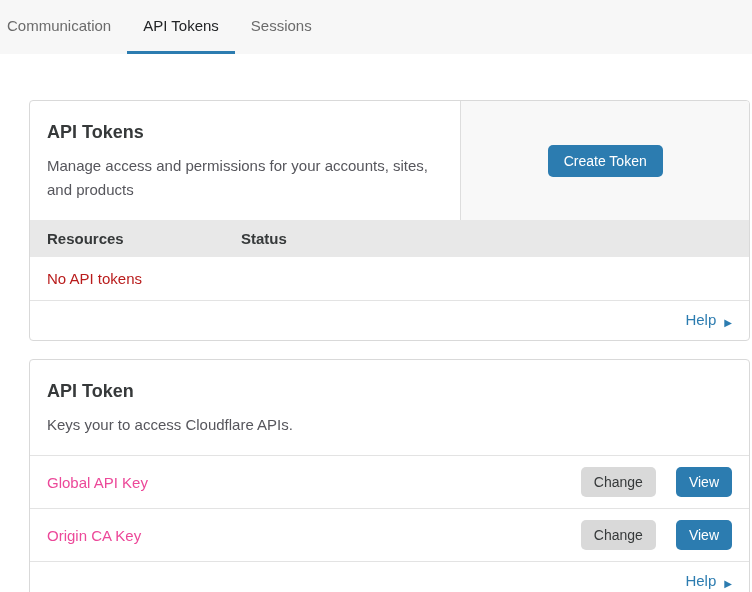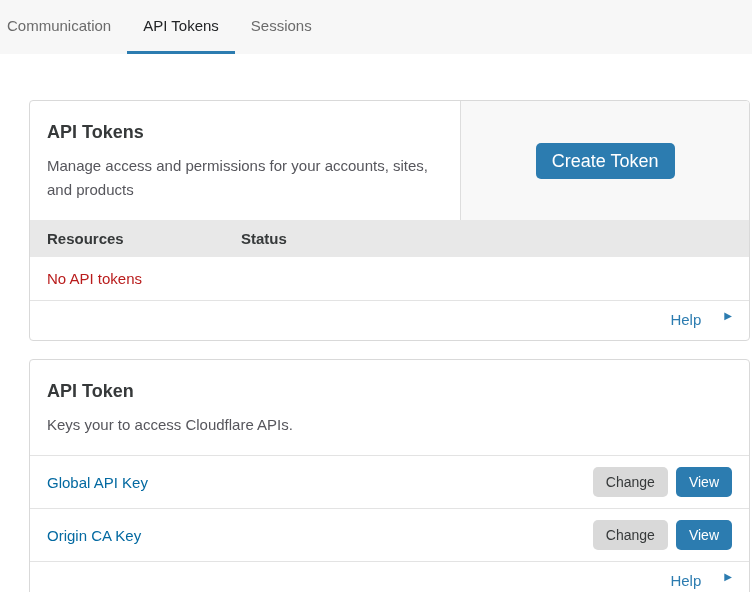--- a/index.html
+++ b/index.html
@@ -69,21 +69,21 @@
   .card-desc {
     font-size: 15px;
     line-height: 24px;
     color: #56565c;
   }
 
   .btn {
     display: inline-block;
     border: none;
     border-radius: 5px;
-    font-size: 18px;
+    font-size: 14px;
     font-family: inherit;
     cursor: pointer;
     padding: 9px 16px;
     line-height: 1;
   }
   .btn-primary { background: #2c7cb0; color: #ffffff; }
   .btn-secondary { background: #d9d9d9; color: #36393a; }
   .btn-sm { padding: 8px 13px; font-size: 14px; }
 
   
@@ -112,37 +112,37 @@
     display: flex;
     justify-content: flex-end;
     align-items: center;
     padding: 10px 17px 12px 17px;
   }
   .help-link {
     color: #2c7cb0;
     font-size: 15px;
     text-decoration: none;
     display: inline-flex;
-    align-items: flex-start;
-    gap: 23px;
+    align-items: flex-end;
+    gap: 8px;
     cursor: pointer;
   }
   .help-arrow { font-size: 10px; line-height: 1; }
 
   
   .card-header-simple { padding: 21px 17px 18px 17px; }
   .key-row {
     display: flex;
     align-items: center;
     justify-content: space-between;
     border-top: 1px solid #e3e3e3;
     padding: 11px 17px;
   }
-  .key-name { font-size: 15px; color: #0369a1; }
-  .key-actions { display: flex; gap: 8px; }
+  .key-name { font-size: 15px; color: #ec4899; }
+  .key-actions { display: flex; gap: 20px; }
   .keys-footer { border-top: 1px solid #e3e3e3; }
 </style>
 </head>
 <body>
 
 <nav class="tabbar">
   <div class="tab">Communication</div>
   <div class="tab active">API Tokens</div>
   <div class="tab">Sessions</div>
 </nav>

